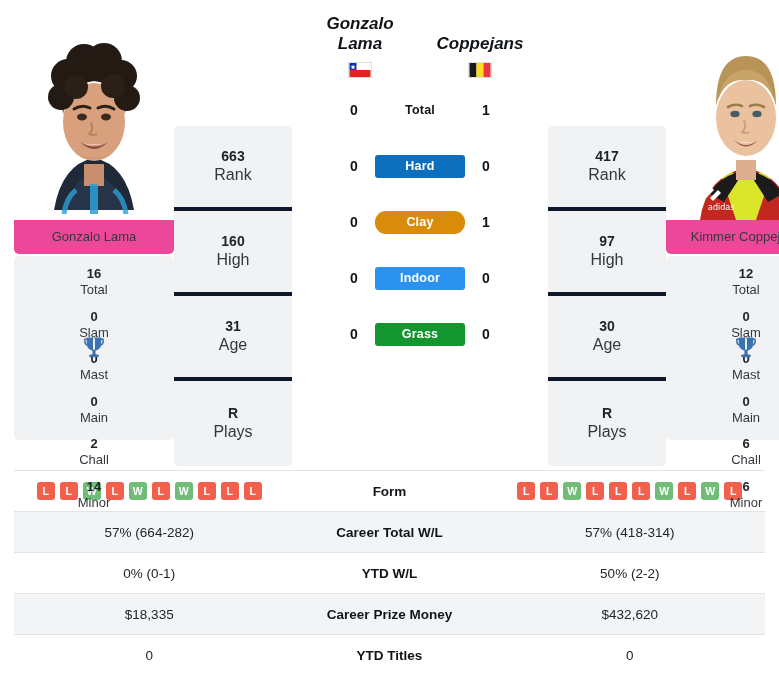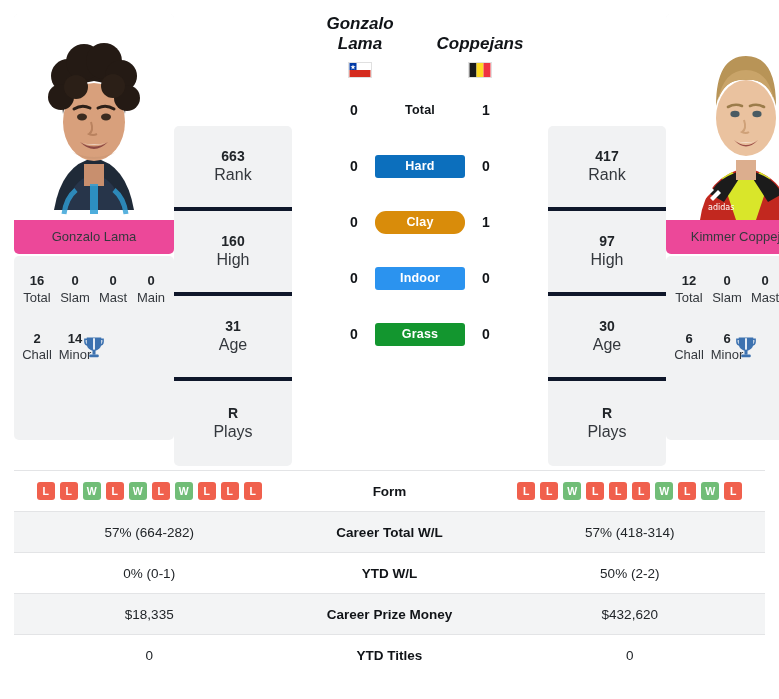--- a/index.html
+++ b/index.html
@@ -41,21 +41,21 @@
     color: #34383d;
     padding: 9px 2px 10px;
     background: #ec4899;
   }
   .trophy-grid {
     background: #f1f2f3;
     border-radius: 5px;
     margin-top: 2px;
     padding: 10px 4px 12px;
     display: grid;
-    grid-template-columns: 1fr 1fr 1fr 1fr;
+    grid-template-columns: 1fr;
     grid-template-rows: repeat(3, 1fr);
     row-gap: 10px;
     position: relative;
     height: 184px;
     align-items: center;
   }
   .tg-cell { text-align: center; line-height: 1.25; }
   .tg-val { font-size: 13px; font-weight: bold; color: #212529; display:block; }
   .tg-lab { font-size: 13px; color: #34383d; display:block; }
   .trophy-icon {

